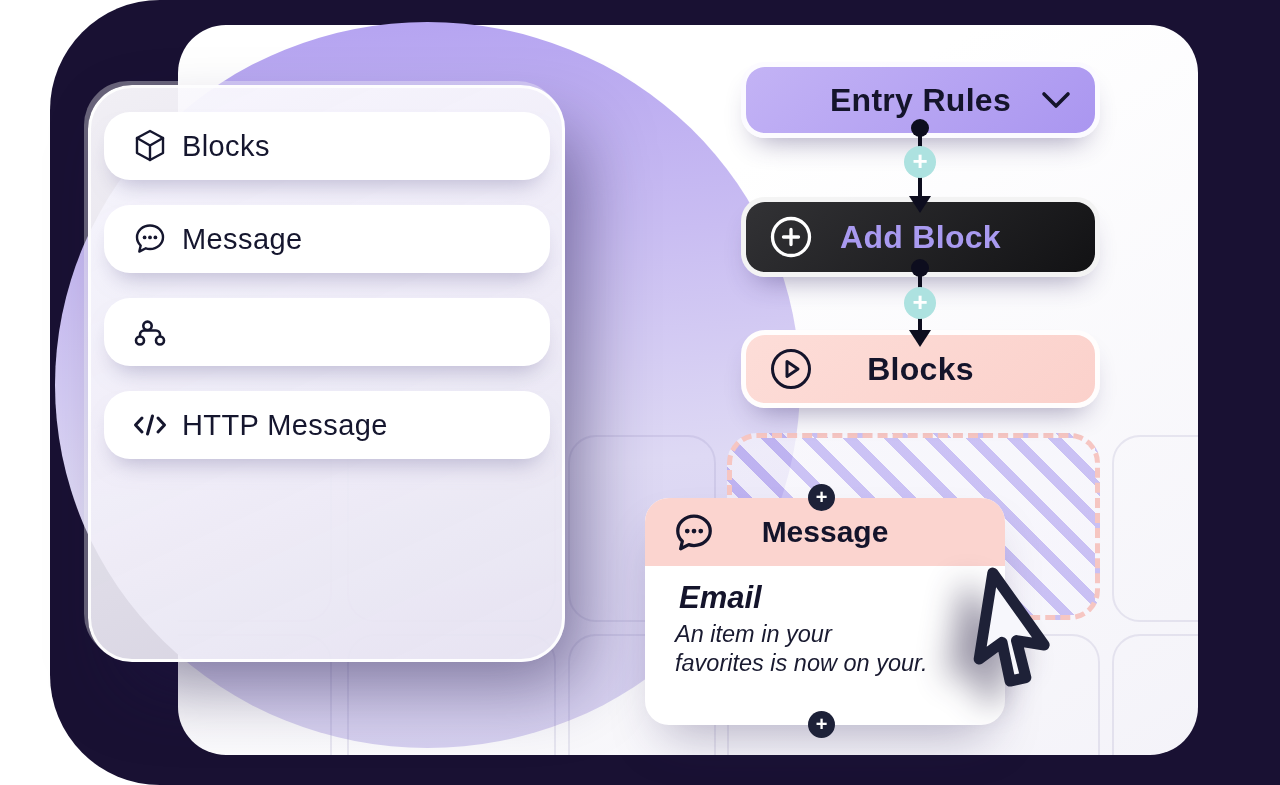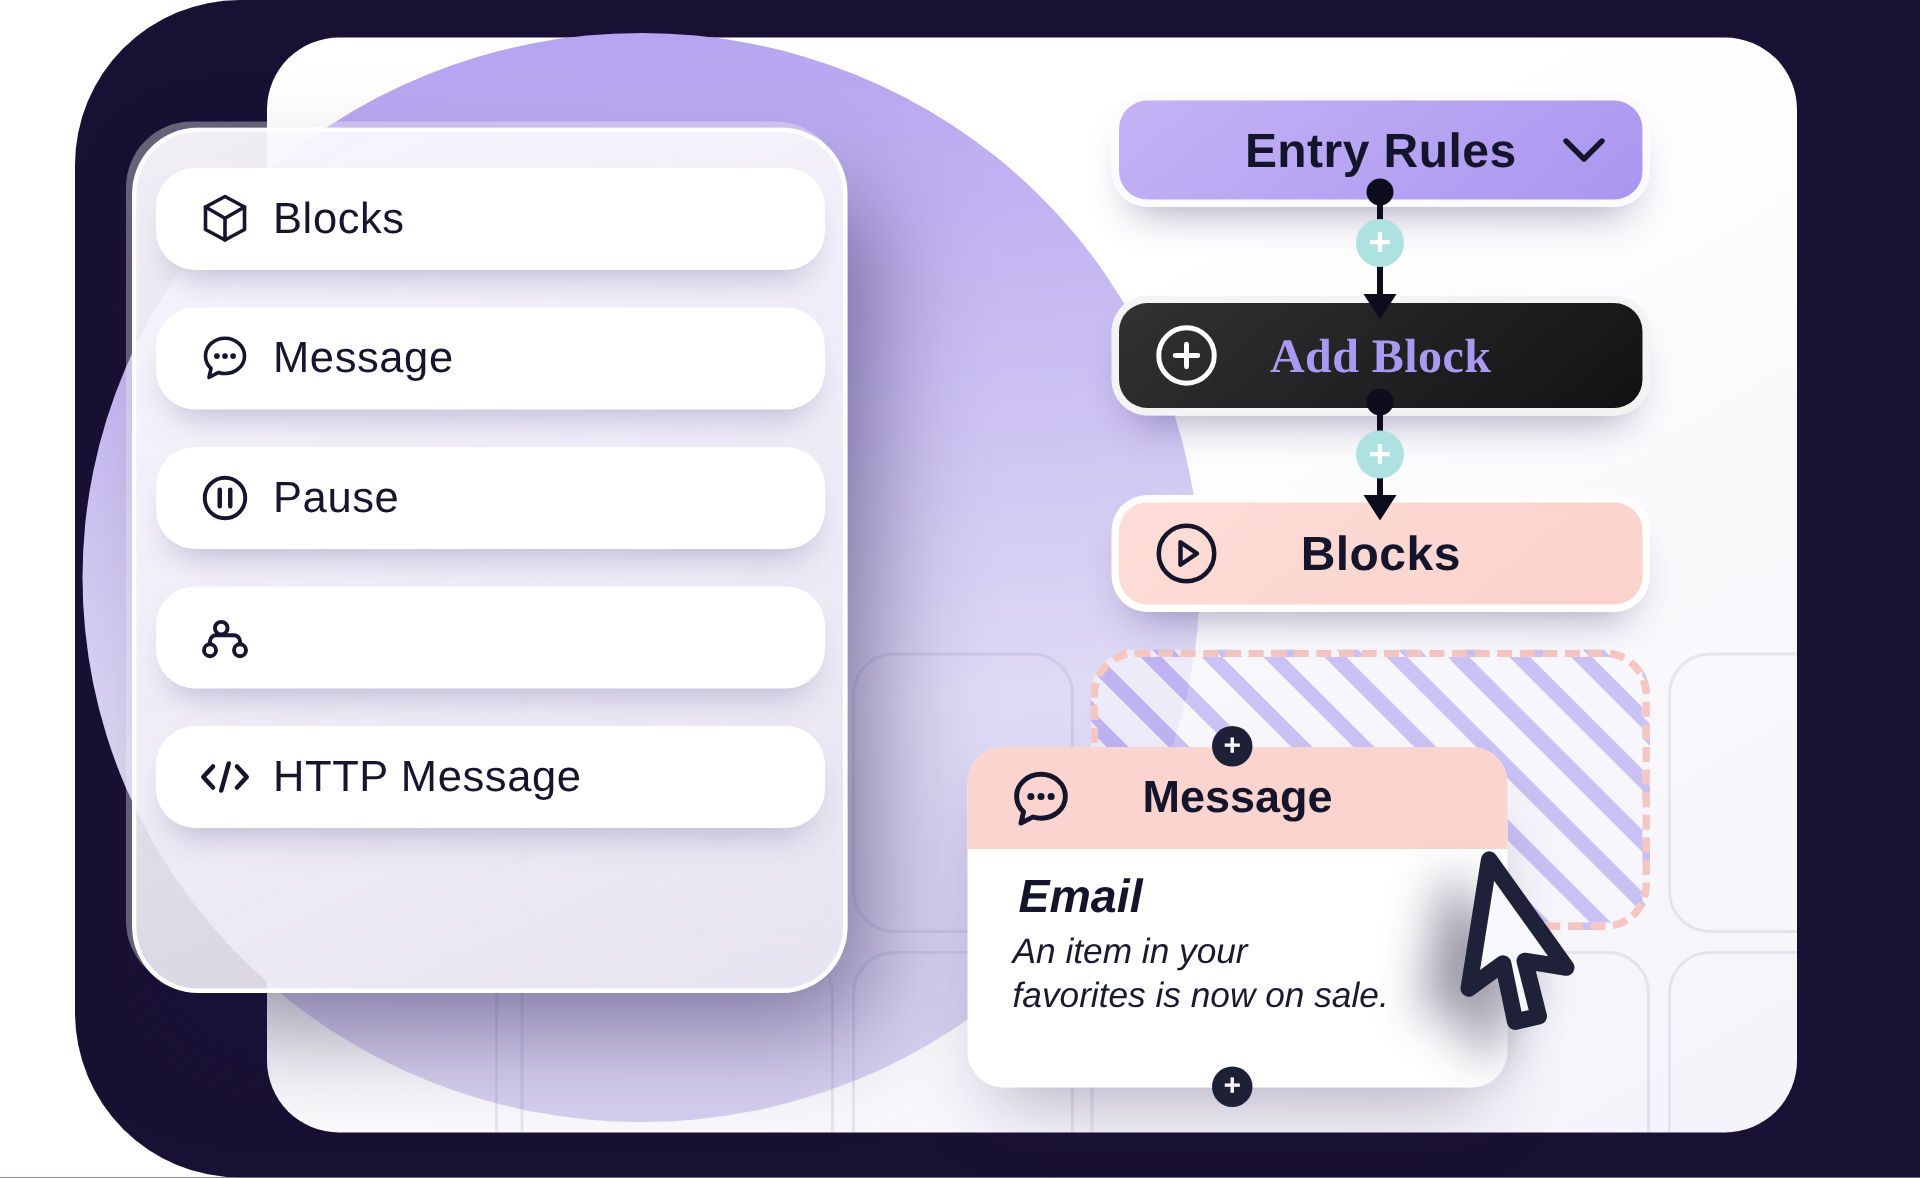--- a/index.html
+++ b/index.html
@@ -76,21 +76,21 @@
   .flow-btn {
     position:absolute; left:741px; width:359px;
     border-radius:24px;
     border:5px solid rgba(255,255,255,0.95);
     display:flex; align-items:center; justify-content:center;
     font-weight:700; font-size:32px; letter-spacing:0.3px;
     box-shadow:0 16px 28px -14px rgba(50,40,100,0.45);
     z-index:30; cursor:pointer;
   }
   .btn-entry  { top:62px;  height:76px; background:linear-gradient(140deg,#c3b3f5,#aa96f0); color:#14142b; }
-  .btn-add    { top:197px; height:80px; background:linear-gradient(140deg,#323235,#121214); color:#a99af0;font-family:Liberation Serif, serif; }
+  .btn-add    { top:197px; height:80px; background:linear-gradient(140deg,#323235,#121214); color:#a99af0; }
   .btn-action { top:330px; height:78px; background:linear-gradient(140deg,#fdddd8,#fbd1cb); color:#14142b; }
   .btn-side-icon { position:absolute; left:22px; top:50%; transform:translateY(-50%); width:46px; height:46px; }
   .btn-chevron   { position:absolute; right:22px; top:50%; transform:translateY(-50%); width:34px; height:26px; }
 
   
   .connector { position:absolute; left:902px; width:36px; z-index:40; }
   .connector .dot {
     position:absolute; left:9px; width:18px; height:18px;
     border-radius:50%; background:#0d0d1e;
   }
@@ -184,29 +184,20 @@
       <svg viewBox="0 0 40 40" width="40" height="40" fill="none" stroke="#15162e" stroke-width="2.4" stroke-linejoin="round" stroke-linecap="round">
         <path d="M20 6.5 C12.8 6.5 7 11.8 7 18.3 C7 21.6 8.4 24.5 10.7 26.6 L9.3 32.6 L15.8 29.3 C17.1 29.8 18.5 30 20 30 C27.2 30 33 24.9 33 18.3 C33 11.8 27.2 6.5 20 6.5 Z"></path>
         <circle cx="14.6" cy="18.4" r="1.9" fill="#15162e" stroke="none"></circle>
         <circle cx="20" cy="18.4" r="1.9" fill="#15162e" stroke="none"></circle>
         <circle cx="25.4" cy="18.4" r="1.9" fill="#15162e" stroke="none"></circle>
       </svg>
     </span>
     <span class="lbl">Message</span>
   </div>
 
-  <div class="side-item">
-    <span class="icn">
-      <svg viewBox="0 0 40 40" width="40" height="40" fill="none" stroke="#15162e" stroke-width="2.6" stroke-linecap="round">
-        <circle cx="20" cy="20" r="13.5"></circle>
-        <path d="M16.5 14.5 V25.5 M23.5 14.5 V25.5" stroke-width="3"></path>
-      </svg>
-    </span>
-    <span class="lbl">Pause</span>
-  </div>
 
   <div class="side-item">
     <span class="icn">
       <svg viewBox="0 0 40 40" width="40" height="40" fill="none" stroke="#15162e" stroke-width="2.6" stroke-linecap="round">
         <path d="M10 25 V22.5 C10 20.3 11.8 18.5 14 18.5 H26 C28.2 18.5 30 20.3 30 22.5 V25"></path>
         <circle cx="17.5" cy="13.8" r="4.2" fill="#ffffff"></circle>
         <circle cx="10" cy="28.5" r="4" fill="#ffffff"></circle>
         <circle cx="30" cy="28.5" r="4" fill="#ffffff"></circle>
       </svg>
     </span>
@@ -283,21 +274,21 @@
         <circle cx="14.6" cy="18.4" r="1.9" fill="#14142b" stroke="none"></circle>
         <circle cx="20" cy="18.4" r="1.9" fill="#14142b" stroke="none"></circle>
         <circle cx="25.4" cy="18.4" r="1.9" fill="#14142b" stroke="none"></circle>
       </svg>
     </span>
     <span class="mc-title">Message</span>
   </div>
   <div class="mc-body">
     <div class="mc-heading">Email</div>
     <div class="mc-line">An item in your</div>
-    <div class="mc-line">favorites is now on sale.</div>
+    <div class="mc-line">favorites is now on your.</div>
   </div>
   <div class="node-plus node-bottom">
       <span>+</span>
     </div>
 </div>
 
 <div class="cursor">
   <svg viewBox="0 0 120 150" width="120" height="150">
     <g transform="rotate(9 30 20)">
       <path d="M30 15 L30 102 L50 82 L64 119 L79 113 L64 78 L92 78 Z" fill="#f7f7fc" stroke="#1e2137" stroke-width="11" stroke-linejoin="round"></path>

